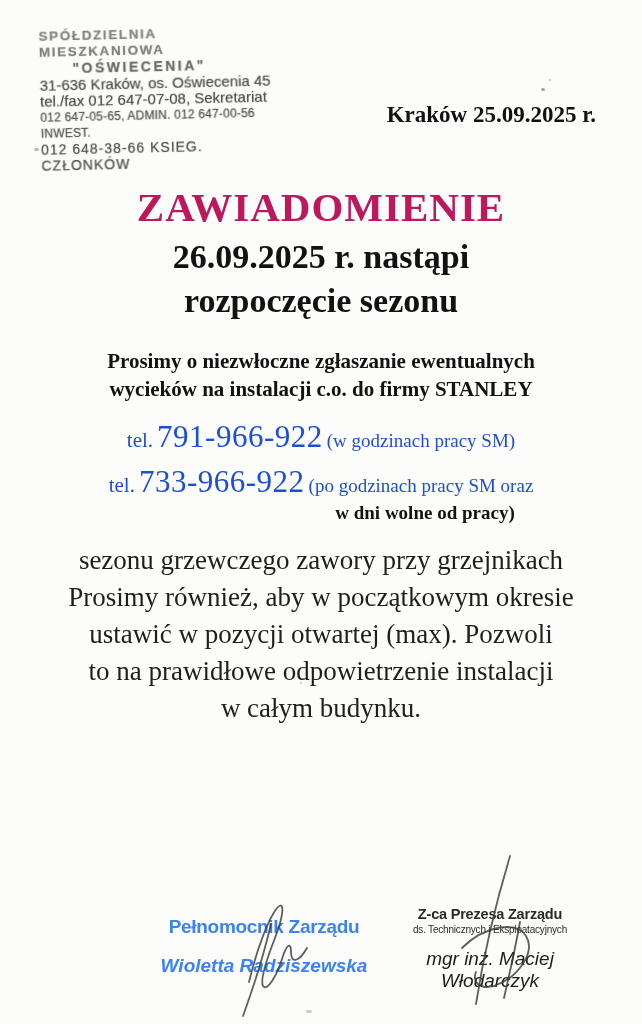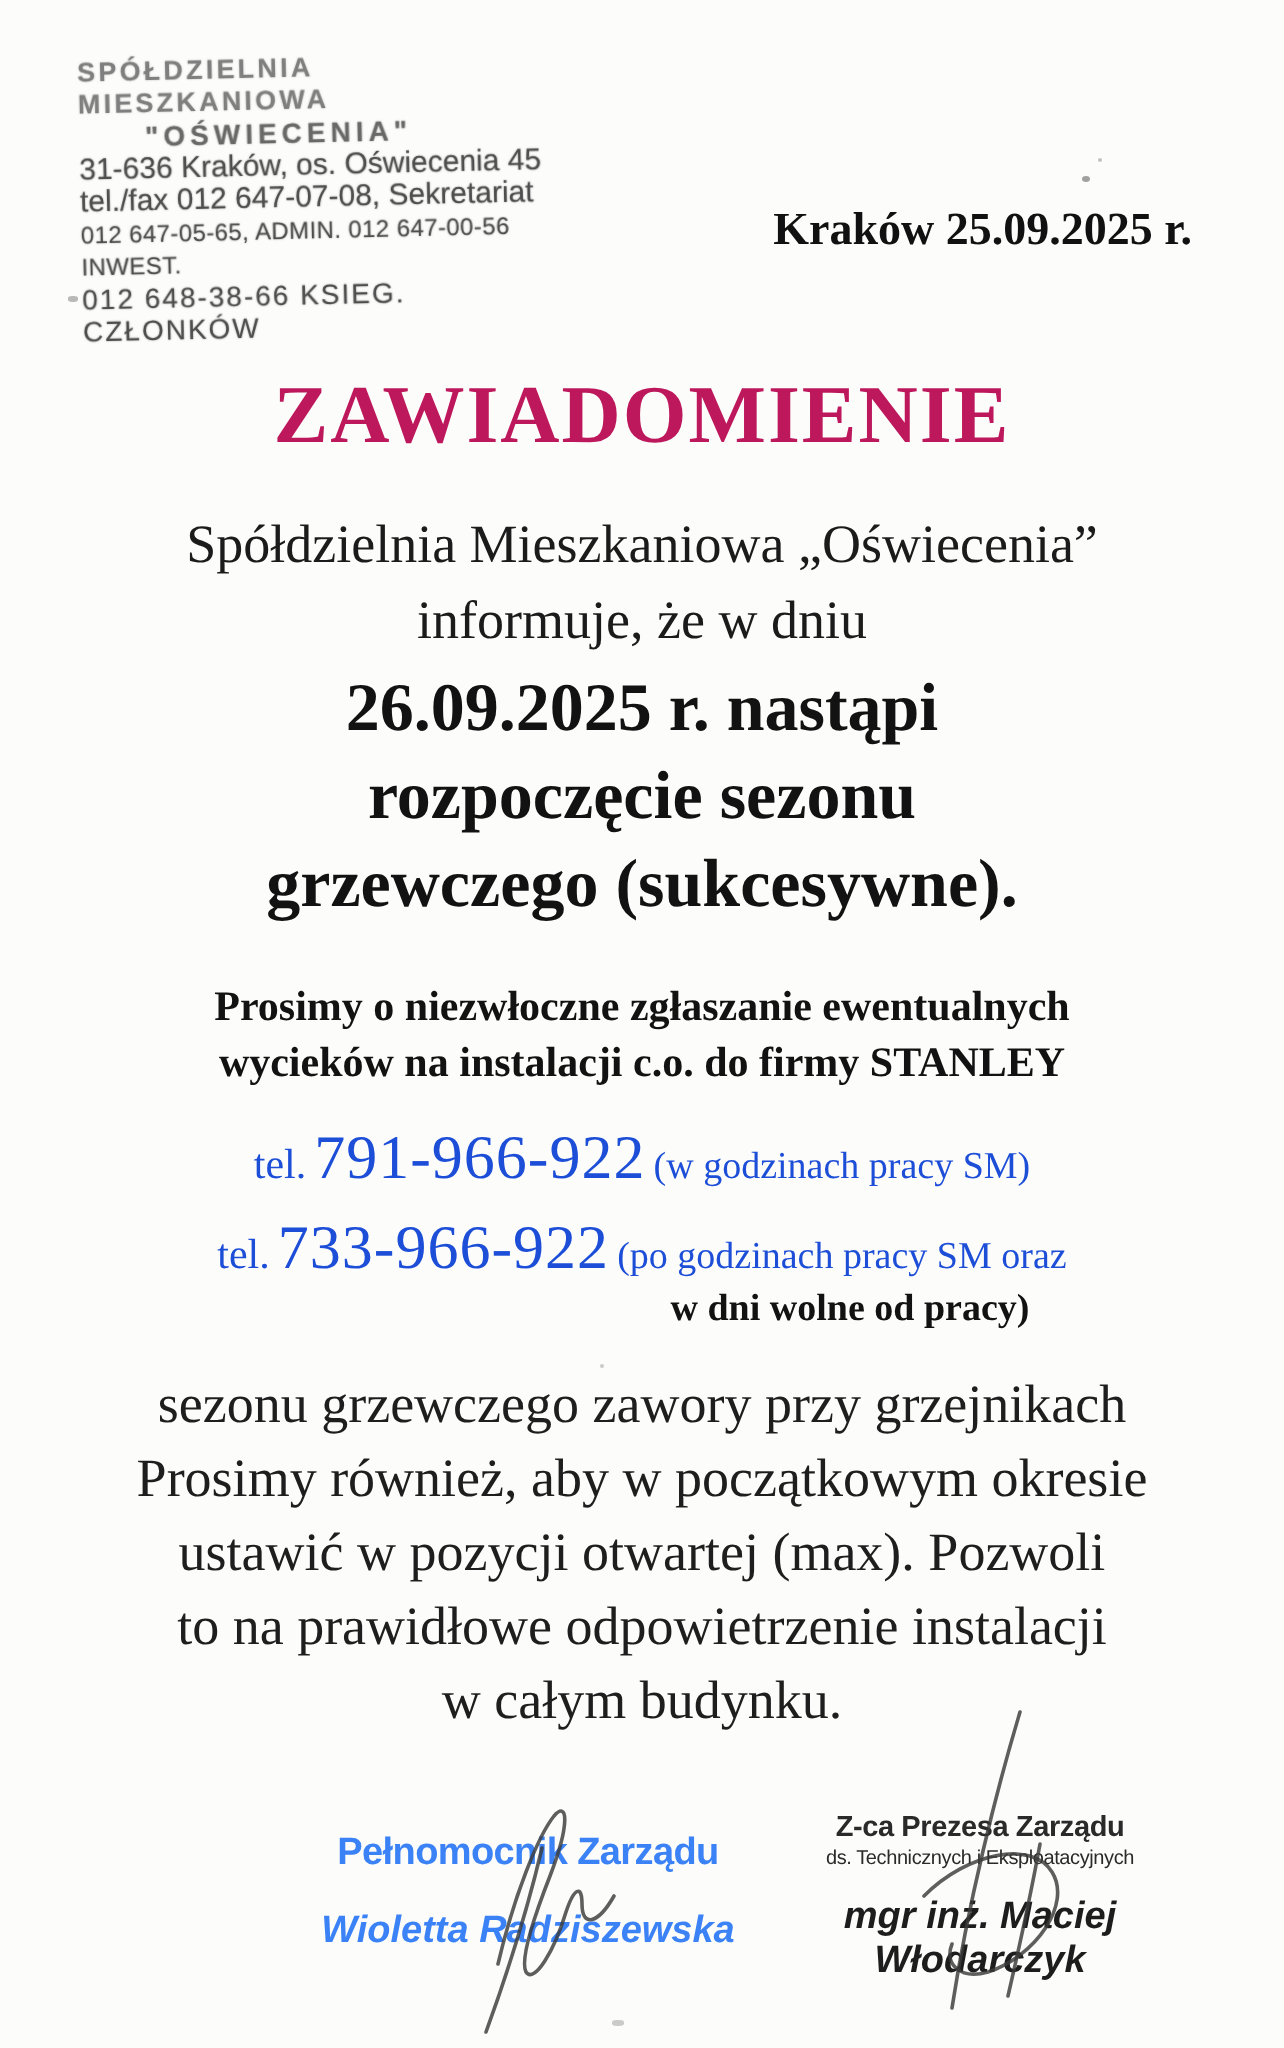--- a/index.html
+++ b/index.html
@@ -90,21 +90,21 @@
     position: absolute;
     left: 384px;
     top: 906px;
     width: 212px;
     text-align: center;
     font-family: "Liberation Sans", sans-serif;
     color: #2a2a2a;
   }
   .sig-right .sig-role1 { font-size: 14.5px; font-weight: 600; letter-spacing: -0.2px; }
   .sig-right .sig-role2 { font-size: 10px; margin-top: 2px; letter-spacing: -0.2px; }
-  .sig-right .sig-name { margin-top: 13px; font-size: 19px; font-style: italic; font-weight: 700; color: #1d1d1d; }
+  .sig-right .sig-name { margin-top: 13px; font-size: 19px; font-style: italic; font-weight: 400; color: #1d1d1d; }
 
   .sig-svg { position: absolute; pointer-events: none; }
   .sig-svg.left { left: 205px; top: 898px; }
   .sig-svg.right { left: 392px; top: 852px; }
   .sig-svg path { fill: none; stroke: #3a3a3a; stroke-width: 1.8; stroke-linecap: round; opacity: .82; }
 
   
   .speck { position: absolute; background: #555; border-radius: 50%; opacity: .55; }
   .speck.s1 { left: 541px; top: 88px; width: 4px; height: 3px; }
   .speck.s2 { left: 549px; top: 79px; width: 2px; height: 2px; opacity: .35; }
@@ -124,29 +124,24 @@
     <div class="stamp-l4">tel./fax 012 647-07-08, Sekretariat</div>
     <div class="stamp-l5">012 647-05-65, ADMIN. 012 647-00-56 INWEST.</div>
     <div class="stamp-l6">012 648-38-66 KSIEG. CZŁONKÓW</div>
   </div>
 
   <div class="dateline">Kraków 25.09.2025 r.</div>
 
   <div class="main-col">
     <h1 class="doc-title">ZAWIADOMIENIE</h1>
 
-    <div class="intro">
-      <div>Spółdzielnia Mieszkaniowa „Oświecenia”</div>
-      <div>informuje, że w dniu</div>
-    </div>
 
     <div class="announcement">
       <div>26.09.2025 r. nastąpi</div>
       <div>rozpoczęcie sezonu</div>
-      <div>grzewczego (sukcesywne).</div>
     </div>
 
     <div class="request">
       <div>Prosimy o niezwłoczne zgłaszanie ewentualnych</div>
       <div>wycieków na instalacji c.o. do firmy STANLEY</div>
     </div>
 
     <div class="tel-row">
       <span class="tel-prefix">tel.</span>
       <span class="tel-number">791-966-922</span>

